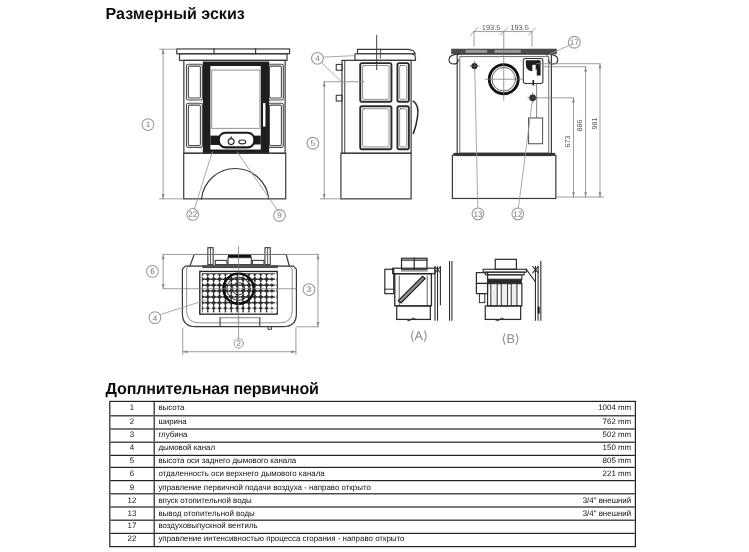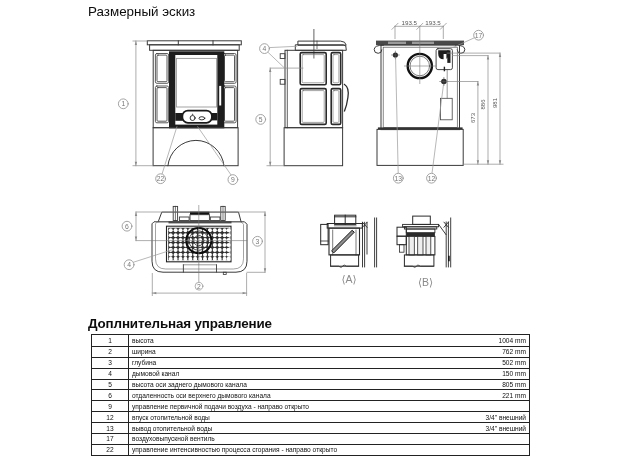--- a/index.html
+++ b/index.html
@@ -1,17 +1,17 @@
 <!DOCTYPE html>
 <html><head>
 <meta charset="utf-8">
 <style>
 html,body{margin:0;padding:0;background:#fff;width:624px;height:460px;overflow:hidden;position:relative}
 body{font-family:"Liberation Sans",sans-serif}
-.t1{position:absolute;left:88px;top:4px;font-size:13.4px;font-weight:normal;color:#0d0d0d;letter-spacing:0px}
+.t1{position:absolute;left:88px;top:4px;font-size:13.4px;font-weight:bold;color:#0d0d0d;letter-spacing:0px}
 .t2{position:absolute;left:88px;top:316px;font-size:13.4px;font-weight:bold;color:#0d0d0d;letter-spacing:-0.15px}
 #draw{position:absolute;left:0;top:0}
 .tbl{position:absolute;left:91px;top:334px;width:439px;border:1px solid #222;box-sizing:border-box}
 .row{display:flex;height:10.9px;border-top:1px solid #222;font-size:6.6px;color:#111;align-items:center;box-sizing:border-box}
 .row:first-child{border-top:none}
 .c1{width:36px;text-align:center;border-right:1px solid #222;align-self:stretch;display:flex;align-items:center;justify-content:center}
 .c2{flex:1;padding-left:3px;white-space:nowrap}
 .c3{padding-right:3px;white-space:nowrap}
 </style>
 </head>
@@ -441,21 +441,21 @@
 </g>
 <line x1="448.9" y1="256.5" x2="448.9" y2="260.5" stroke="#111" stroke-width="1.6"></line>
 
 <rect x="404.4" y="254.9" width="29.5" height="11.3" stroke="#2a2a2a" stroke-width="1"></rect>
 <path d="M404.4,266.2 h8 l2.5,1.2 l3,-2.4 l2.5,1.2 h13" stroke="#2a2a2a" stroke-width="0.8"></path>
 
 <text x="425.5" y="286" font-size="10.5" fill="#8a8a8a" text-anchor="middle" font-family="Liberation Sans,sans-serif">⟨B⟩</text>
 </g>
 </svg>
 
-<div class="t2">Доплнительная управление</div>
+<div class="t2">Доплнительная первичной</div>
 
 <div class="tbl">
 
 <div class="row">
       <div class="c1">1</div>
       <div class="c2">высота</div>
       <div class="c3">1004 mm</div>
     </div>
 
 <div class="row">

